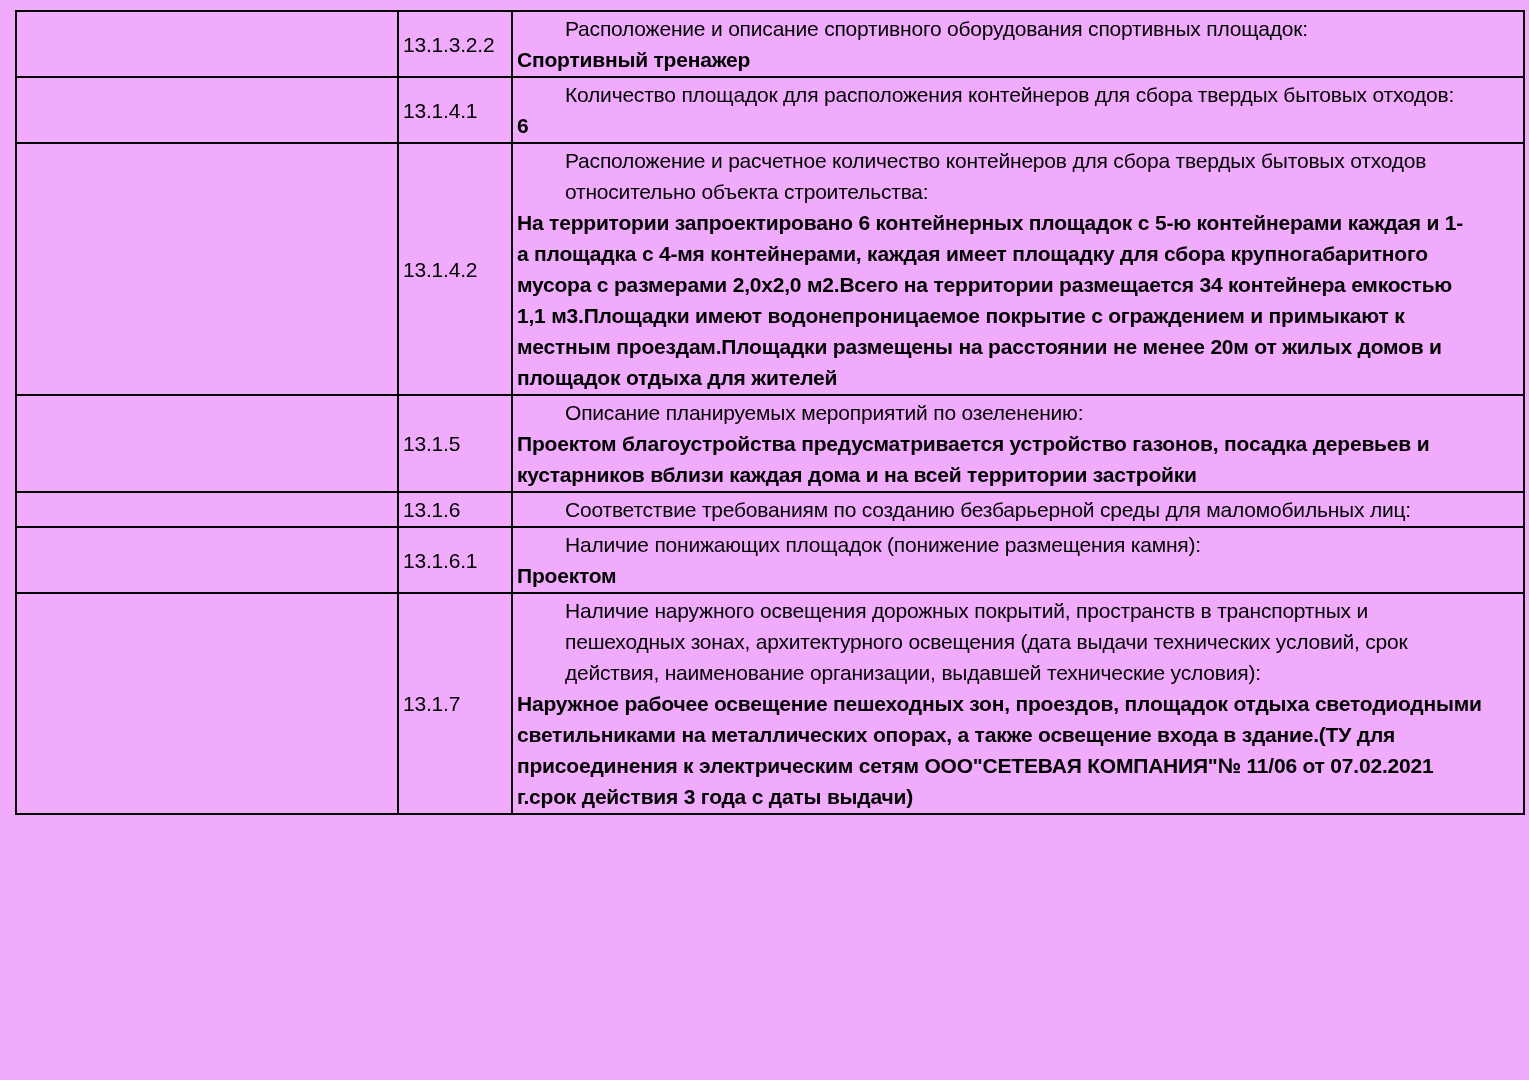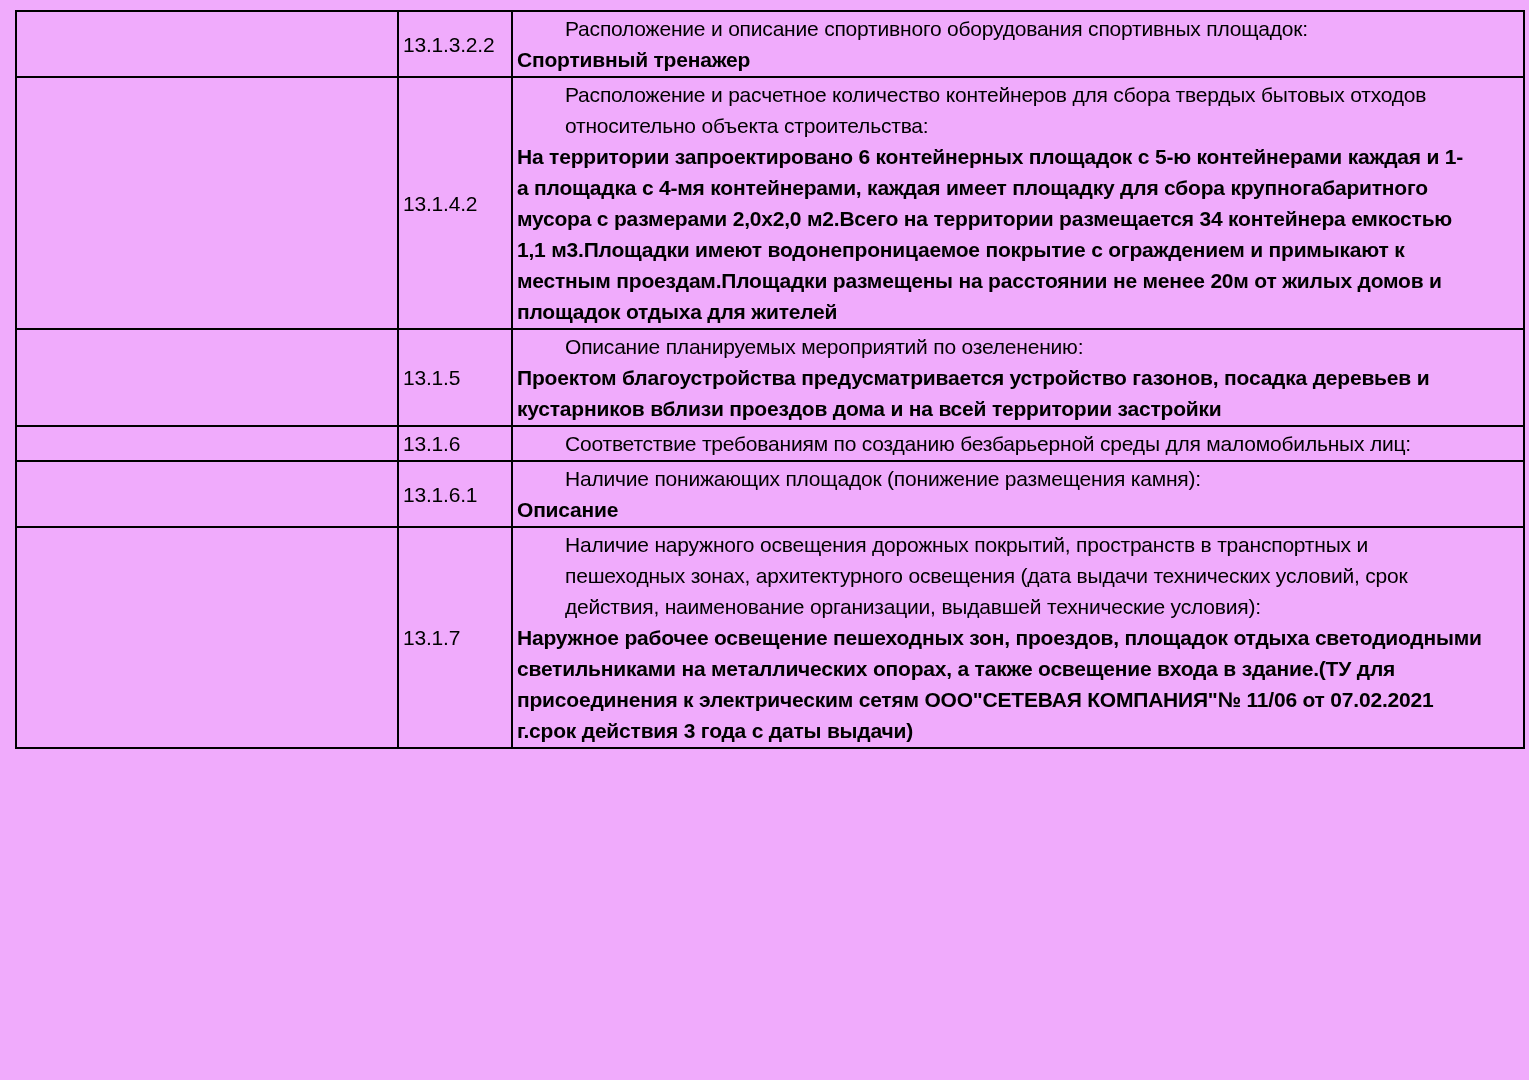--- a/index.html
+++ b/index.html
@@ -55,55 +55,63 @@
       <tr>
         <td class="col-empty"></td>
         <td class="col-num">13.1.3.2.2</td>
         <td class="col-content">
           <div class="label">Расположение и описание спортивного оборудования спортивных площадок:</div>
           <div class="value">Спортивный тренажер</div>
         </td>
       </tr>
       <tr>
         <td class="col-empty"></td>
+        <td class="col-num">13.1.4.1</td>
+        <td class="col-content">
+          <div class="label">Количество площадок для расположения контейнеров для сбора твердых бытовых отходов:</div>
+          <div class="value">6</div>
+        </td>
+      </tr>
+      <tr>
+        <td class="col-empty"></td>
         <td class="col-num">13.1.4.2</td>
         <td class="col-content">
           <div class="label">Расположение и расчетное количество контейнеров для сбора твердых бытовых отходов
 относительно объекта строительства:</div>
           <div class="value">На территории запроектировано 6 контейнерных площадок с 5-ю контейнерами каждая и 1-
 а площадка с 4-мя контейнерами, каждая имеет площадку для сбора крупногабаритного
 мусора с размерами 2,0х2,0 м2.Всего на территории размещается 34 контейнера емкостью
 1,1 м3.Площадки имеют водонепроницаемое покрытие с ограждением и примыкают к
 местным проездам.Площадки размещены на расстоянии не менее 20м от жилых домов и
 площадок отдыха для жителей</div>
         </td>
       </tr>
       <tr>
         <td class="col-empty"></td>
         <td class="col-num">13.1.5</td>
         <td class="col-content">
           <div class="label">Описание планируемых мероприятий по озеленению:</div>
           <div class="value">Проектом благоустройства предусматривается устройство газонов, посадка деревьев и
-кустарников вблизи проездов дома и на всей территории застройки</div>
+кустарников вблизи каждая дома и на всей территории застройки</div>
         </td>
       </tr>
       <tr>
         <td class="col-empty"></td>
         <td class="col-num">13.1.6</td>
         <td class="col-content">
           <div class="label">Соответствие требованиям по созданию безбарьерной среды для маломобильных лиц:</div>
           <div class="value"></div>
         </td>
       </tr>
       <tr>
         <td class="col-empty"></td>
         <td class="col-num">13.1.6.1</td>
         <td class="col-content">
           <div class="label">Наличие понижающих площадок (понижение размещения камня):</div>
-          <div class="value">Описание</div>
+          <div class="value">Проектом</div>
         </td>
       </tr>
       <tr>
         <td class="col-empty"></td>
         <td class="col-num">13.1.7</td>
         <td class="col-content">
           <div class="label">Наличие наружного освещения дорожных покрытий, пространств в транспортных и
 пешеходных зонах, архитектурного освещения (дата выдачи технических условий, срок
 действия, наименование организации, выдавшей технические условия):</div>
           <div class="value">Наружное рабочее освещение пешеходных зон, проездов, площадок отдыха светодиодными

